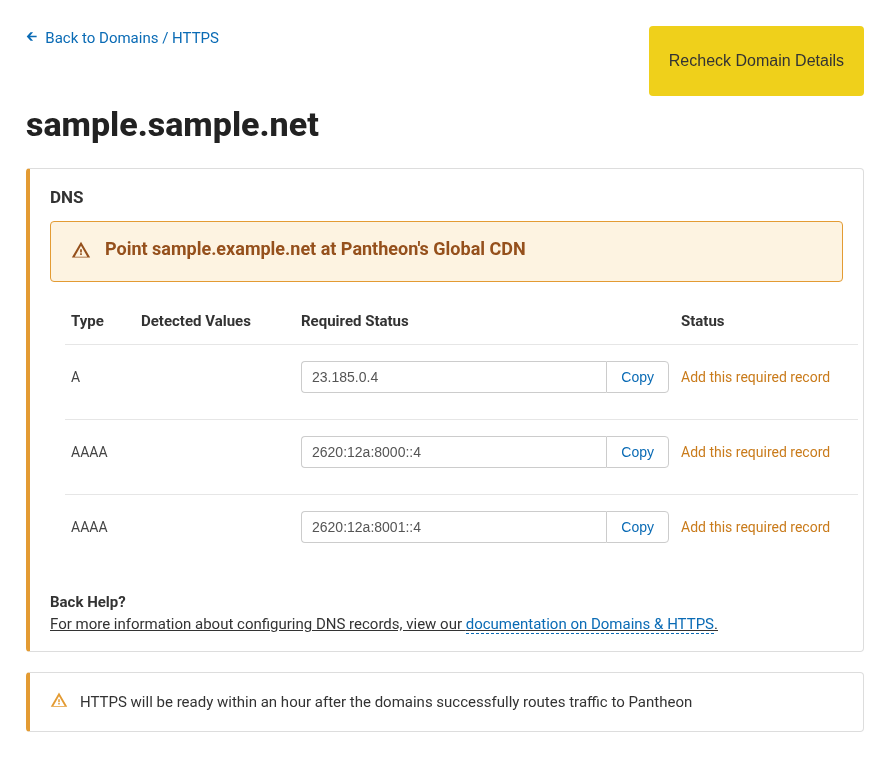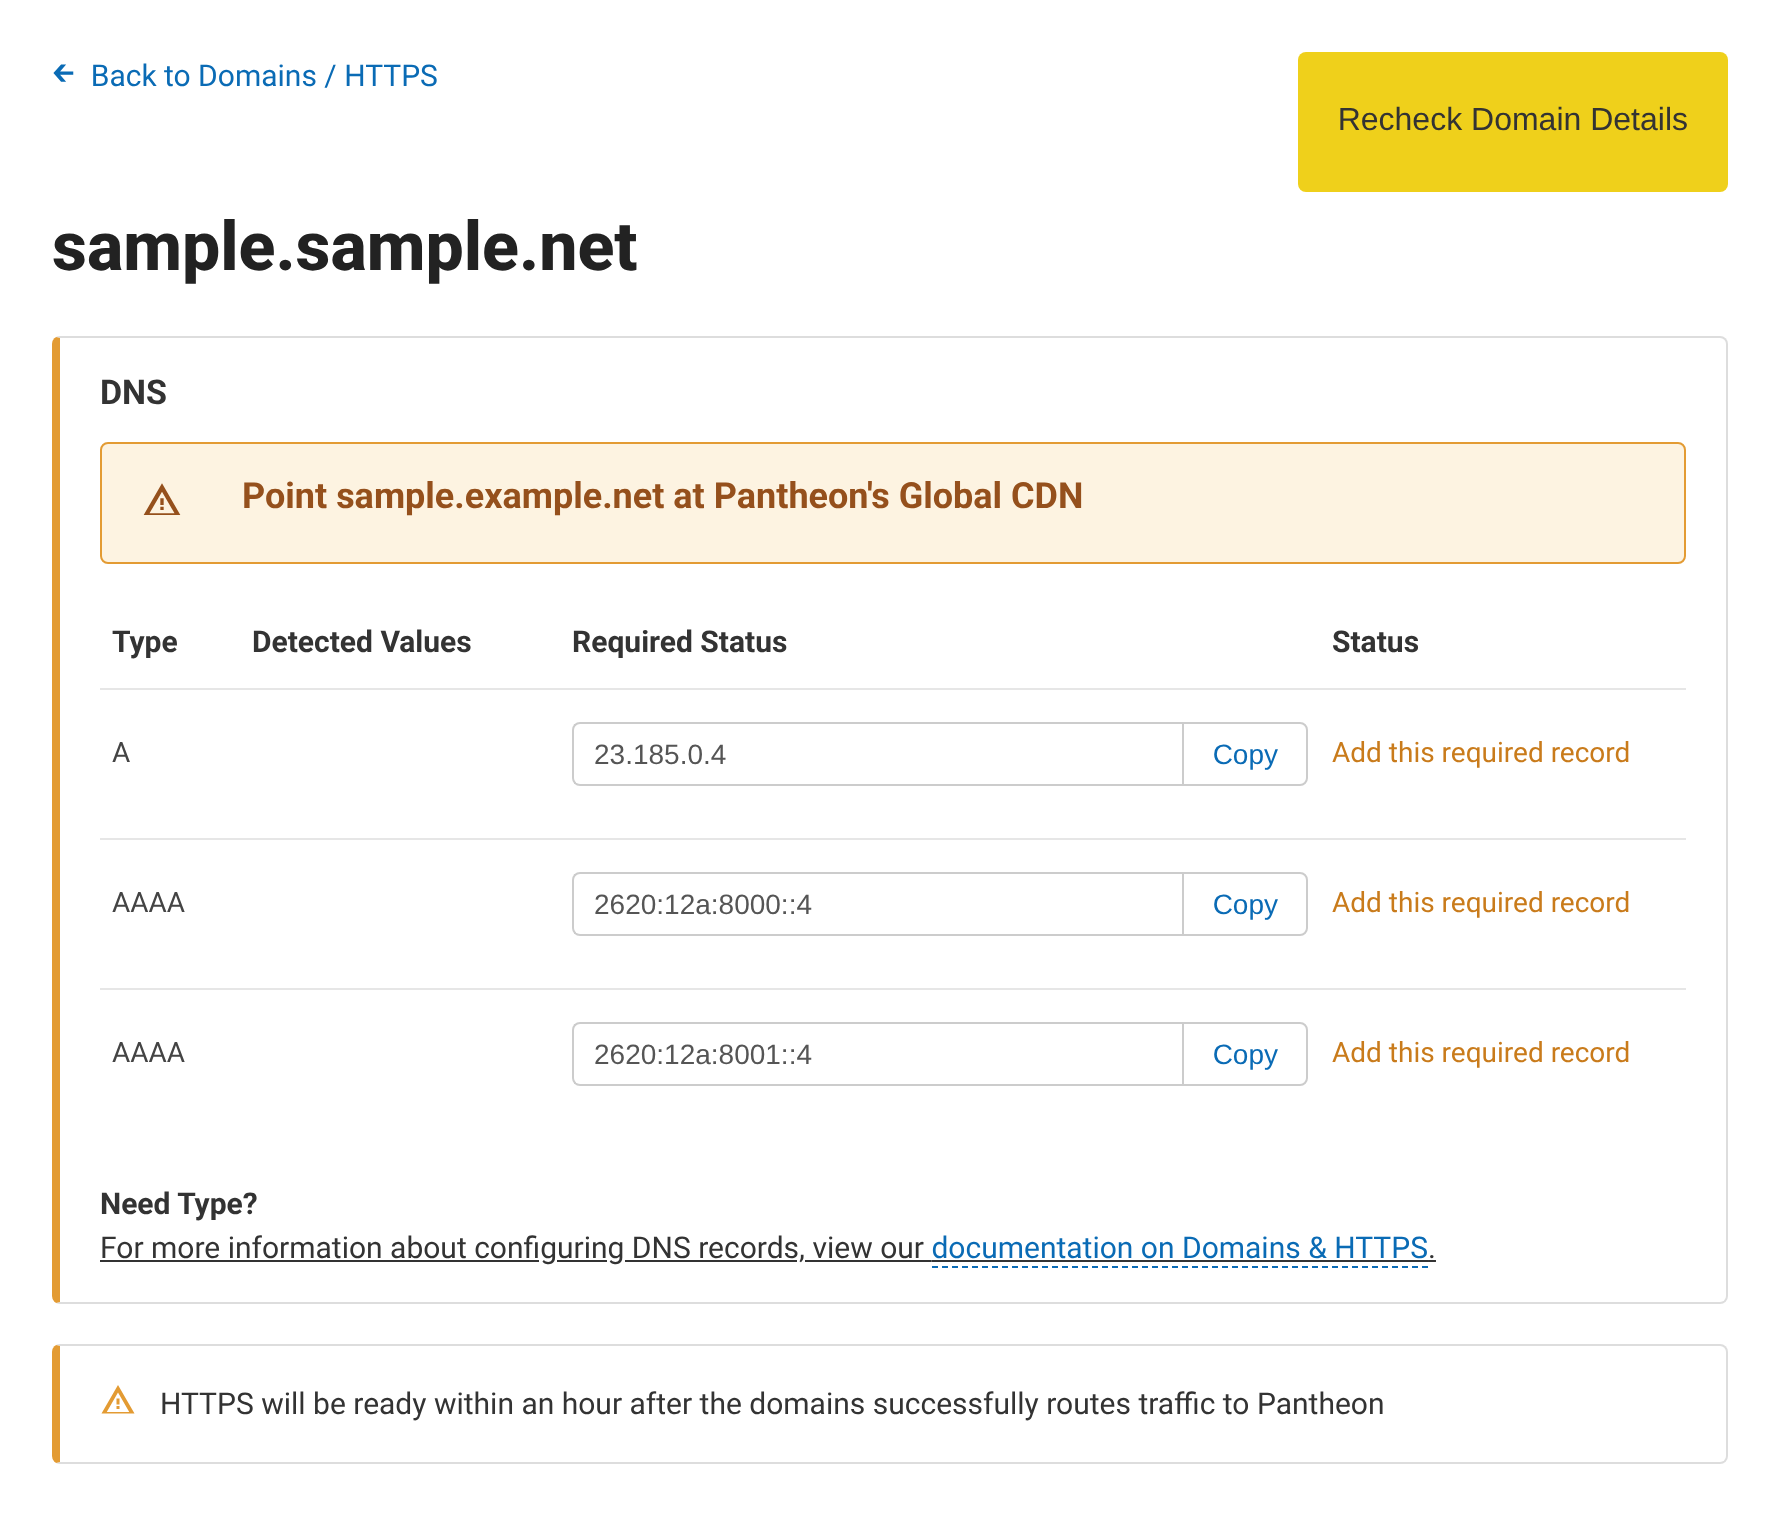--- a/index.html
+++ b/index.html
@@ -60,32 +60,33 @@
     border: 1px solid #E39B33;
     border-radius: 4px;
     padding: 16px 20px;
     margin-bottom: 20px;
   }
   .alert-row { display: flex; gap: 14px; align-items: flex-start; }
   .alert-title {
     color: #95501C;
     font-weight: 700;
     font-size: 18px;
-    margin: 0 0 6px 16px;
+    margin: 0 0 6px 0;
   }
   .alert-body {
     color: #95501C;
     font-size: 15px;
     margin: 0;
   }
   .warn-icon { color: #95501C; flex-shrink: 0; margin-top: 2px; }
   table.dns {
     width: 100%;
     border-collapse: collapse;
     margin-bottom: 24px;
+    margin-left: 15px;
   }
   table.dns th {
     text-align: left;
     font-size: 15px;
     font-weight: 700;
     color: #333;
     padding: 10px 6px 14px 6px;
   }
   table.dns td {
     border-top: 1px solid #e6e6e6;
@@ -211,21 +212,21 @@
           <div class="value-group">
             <input class="value-input" readonly="" value="2620:12a:8001::4" style="">
             <button class="copy-btn">Copy</button>
           </div>
         </td>
         <td class="col-status"><a href="#" class="status-text">Add this required record</a></td>
       </tr>
     </tbody>
   </table>
 
-  <p class="help-title">Need Type?</p>
+  <p class="help-title">Back Help?</p>
   <p class="help-body">
     <span>For more information about configuring DNS records, view our </span><a href="#" class="doc-link">documentation on Domains &amp; HTTPS</a><span>.</span>
   </p>
 </div>
 
 <div class="card">
   <p class="https-msg">
     <span class="warn-icon-sm">
       <svg width="18" height="18" viewBox="0 0 24 24" fill="currentColor">
           <path d="M12 2 1 21h22L12 2zm0 5 7.5 13h-15L12 7zm-1 4v4h2v-4h-2zm0 5v2h2v-2h-2z"></path>

